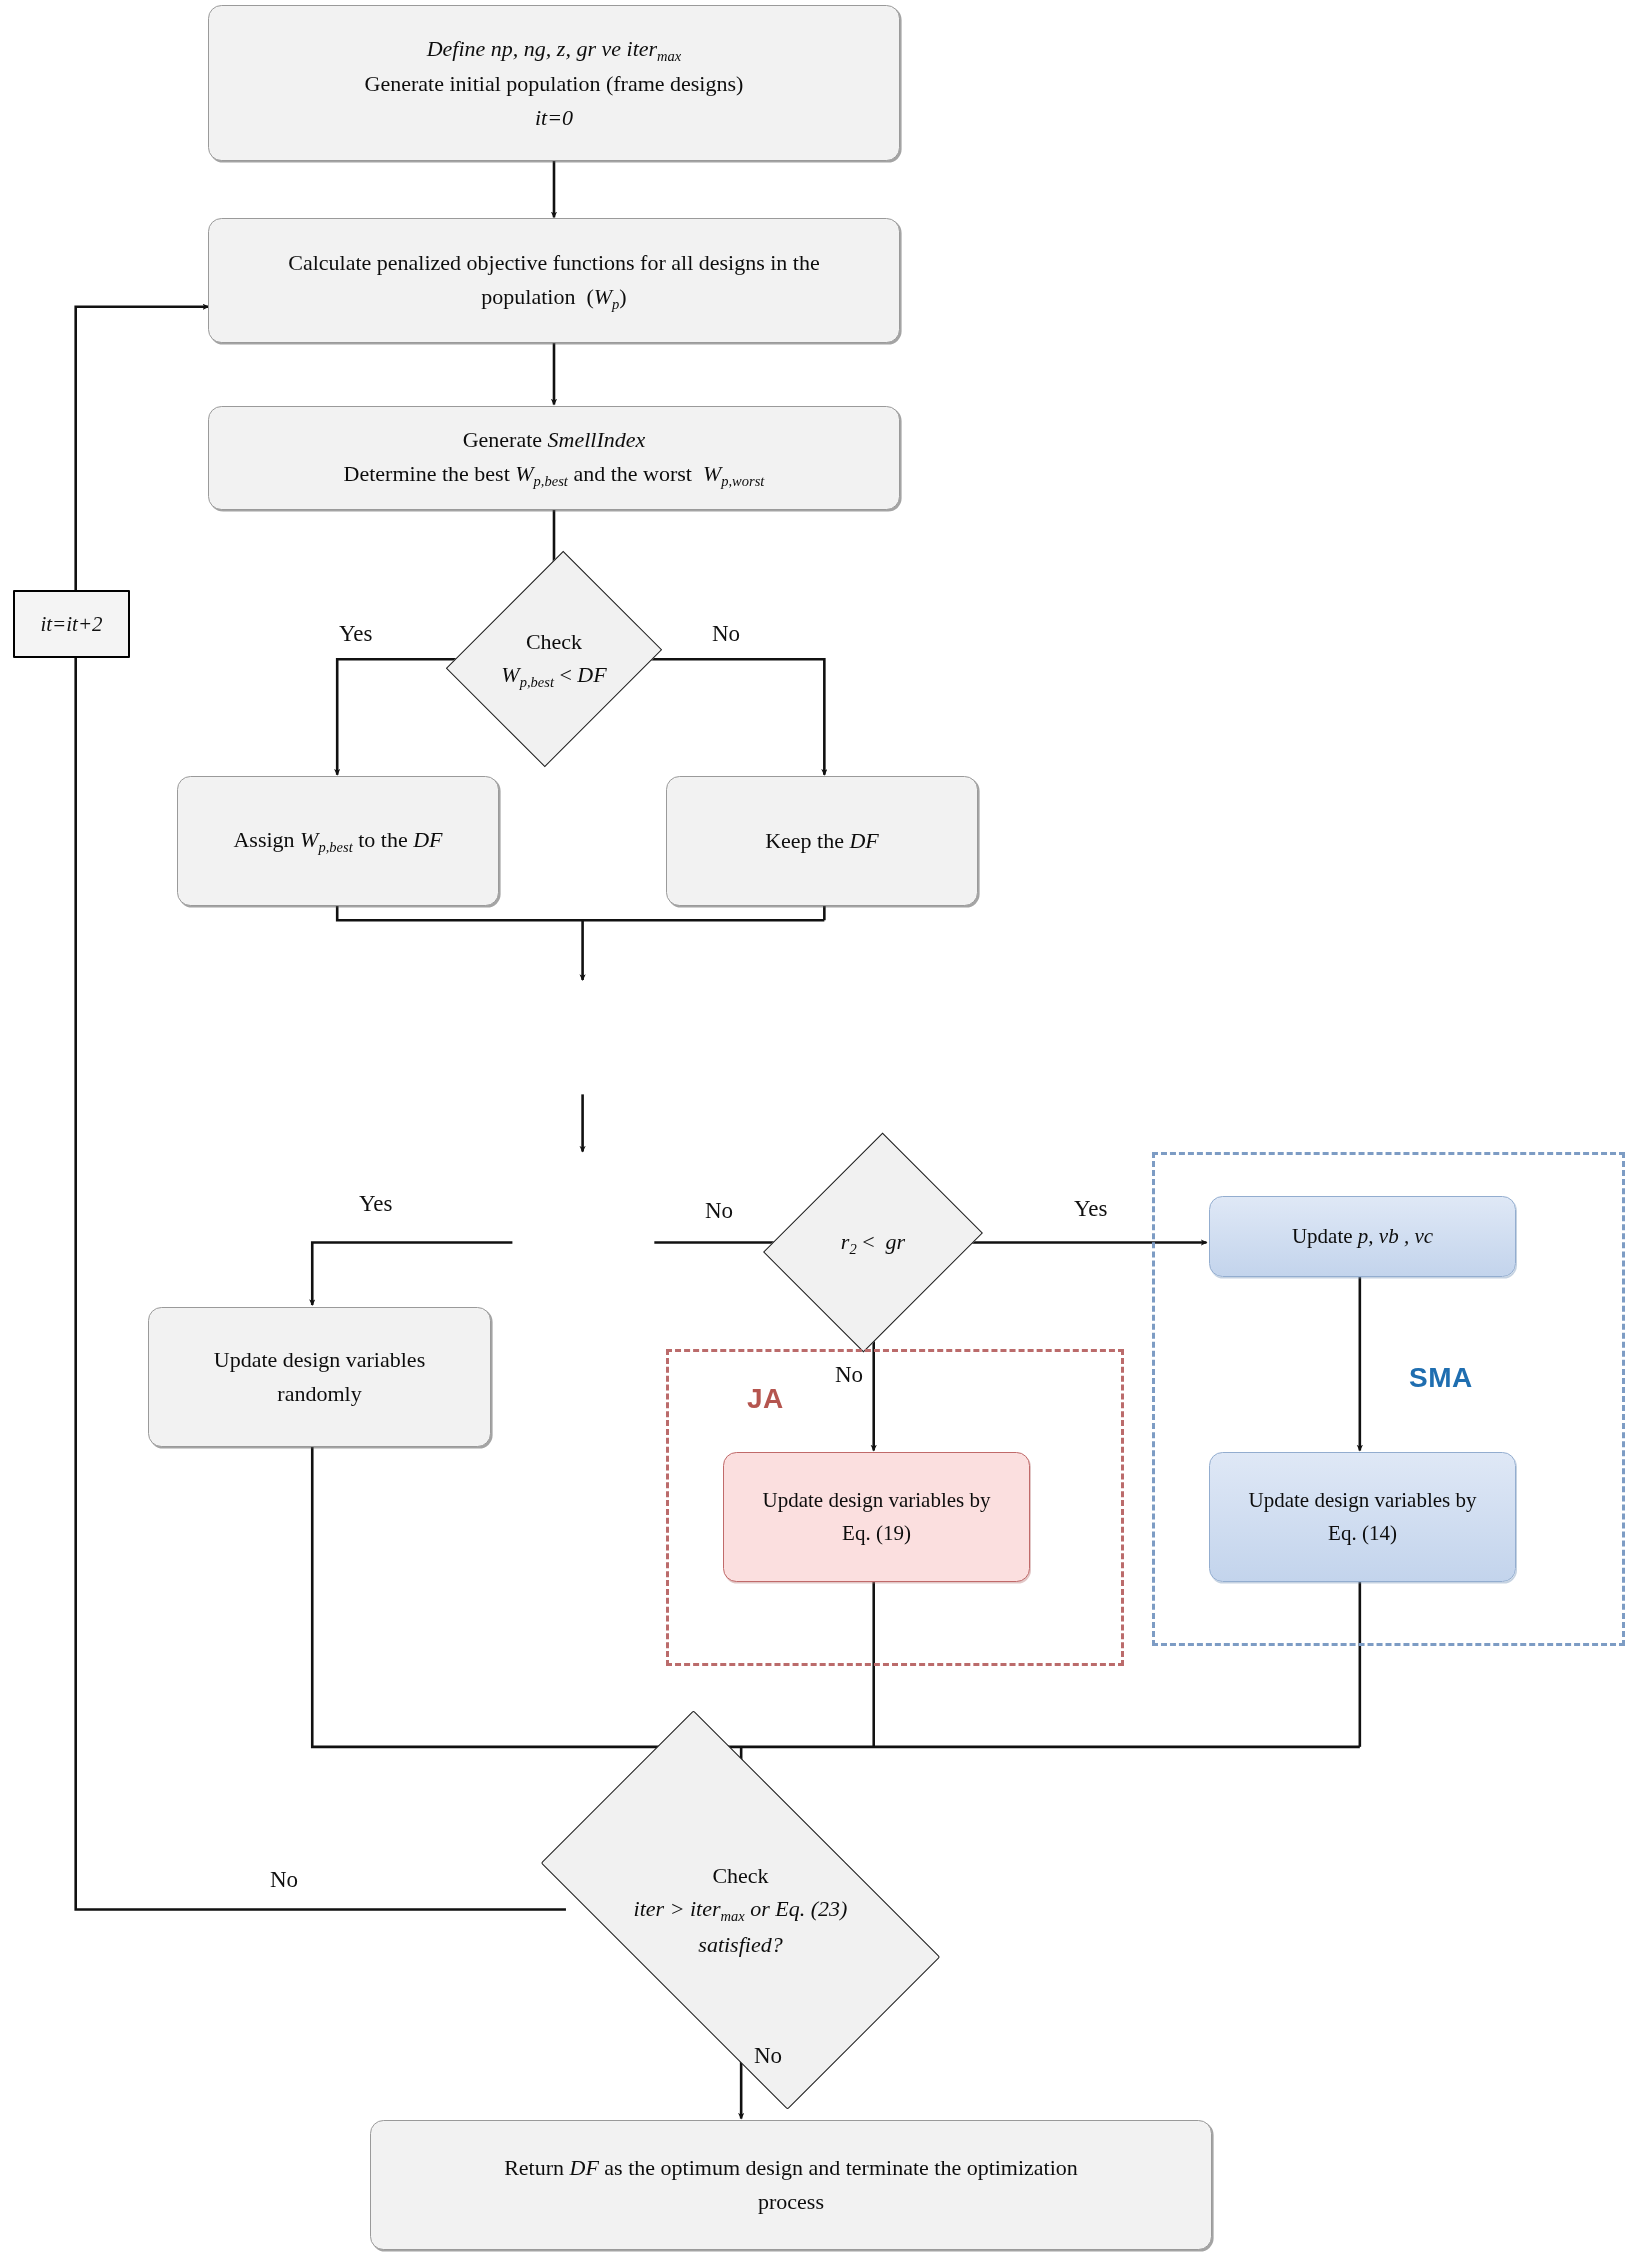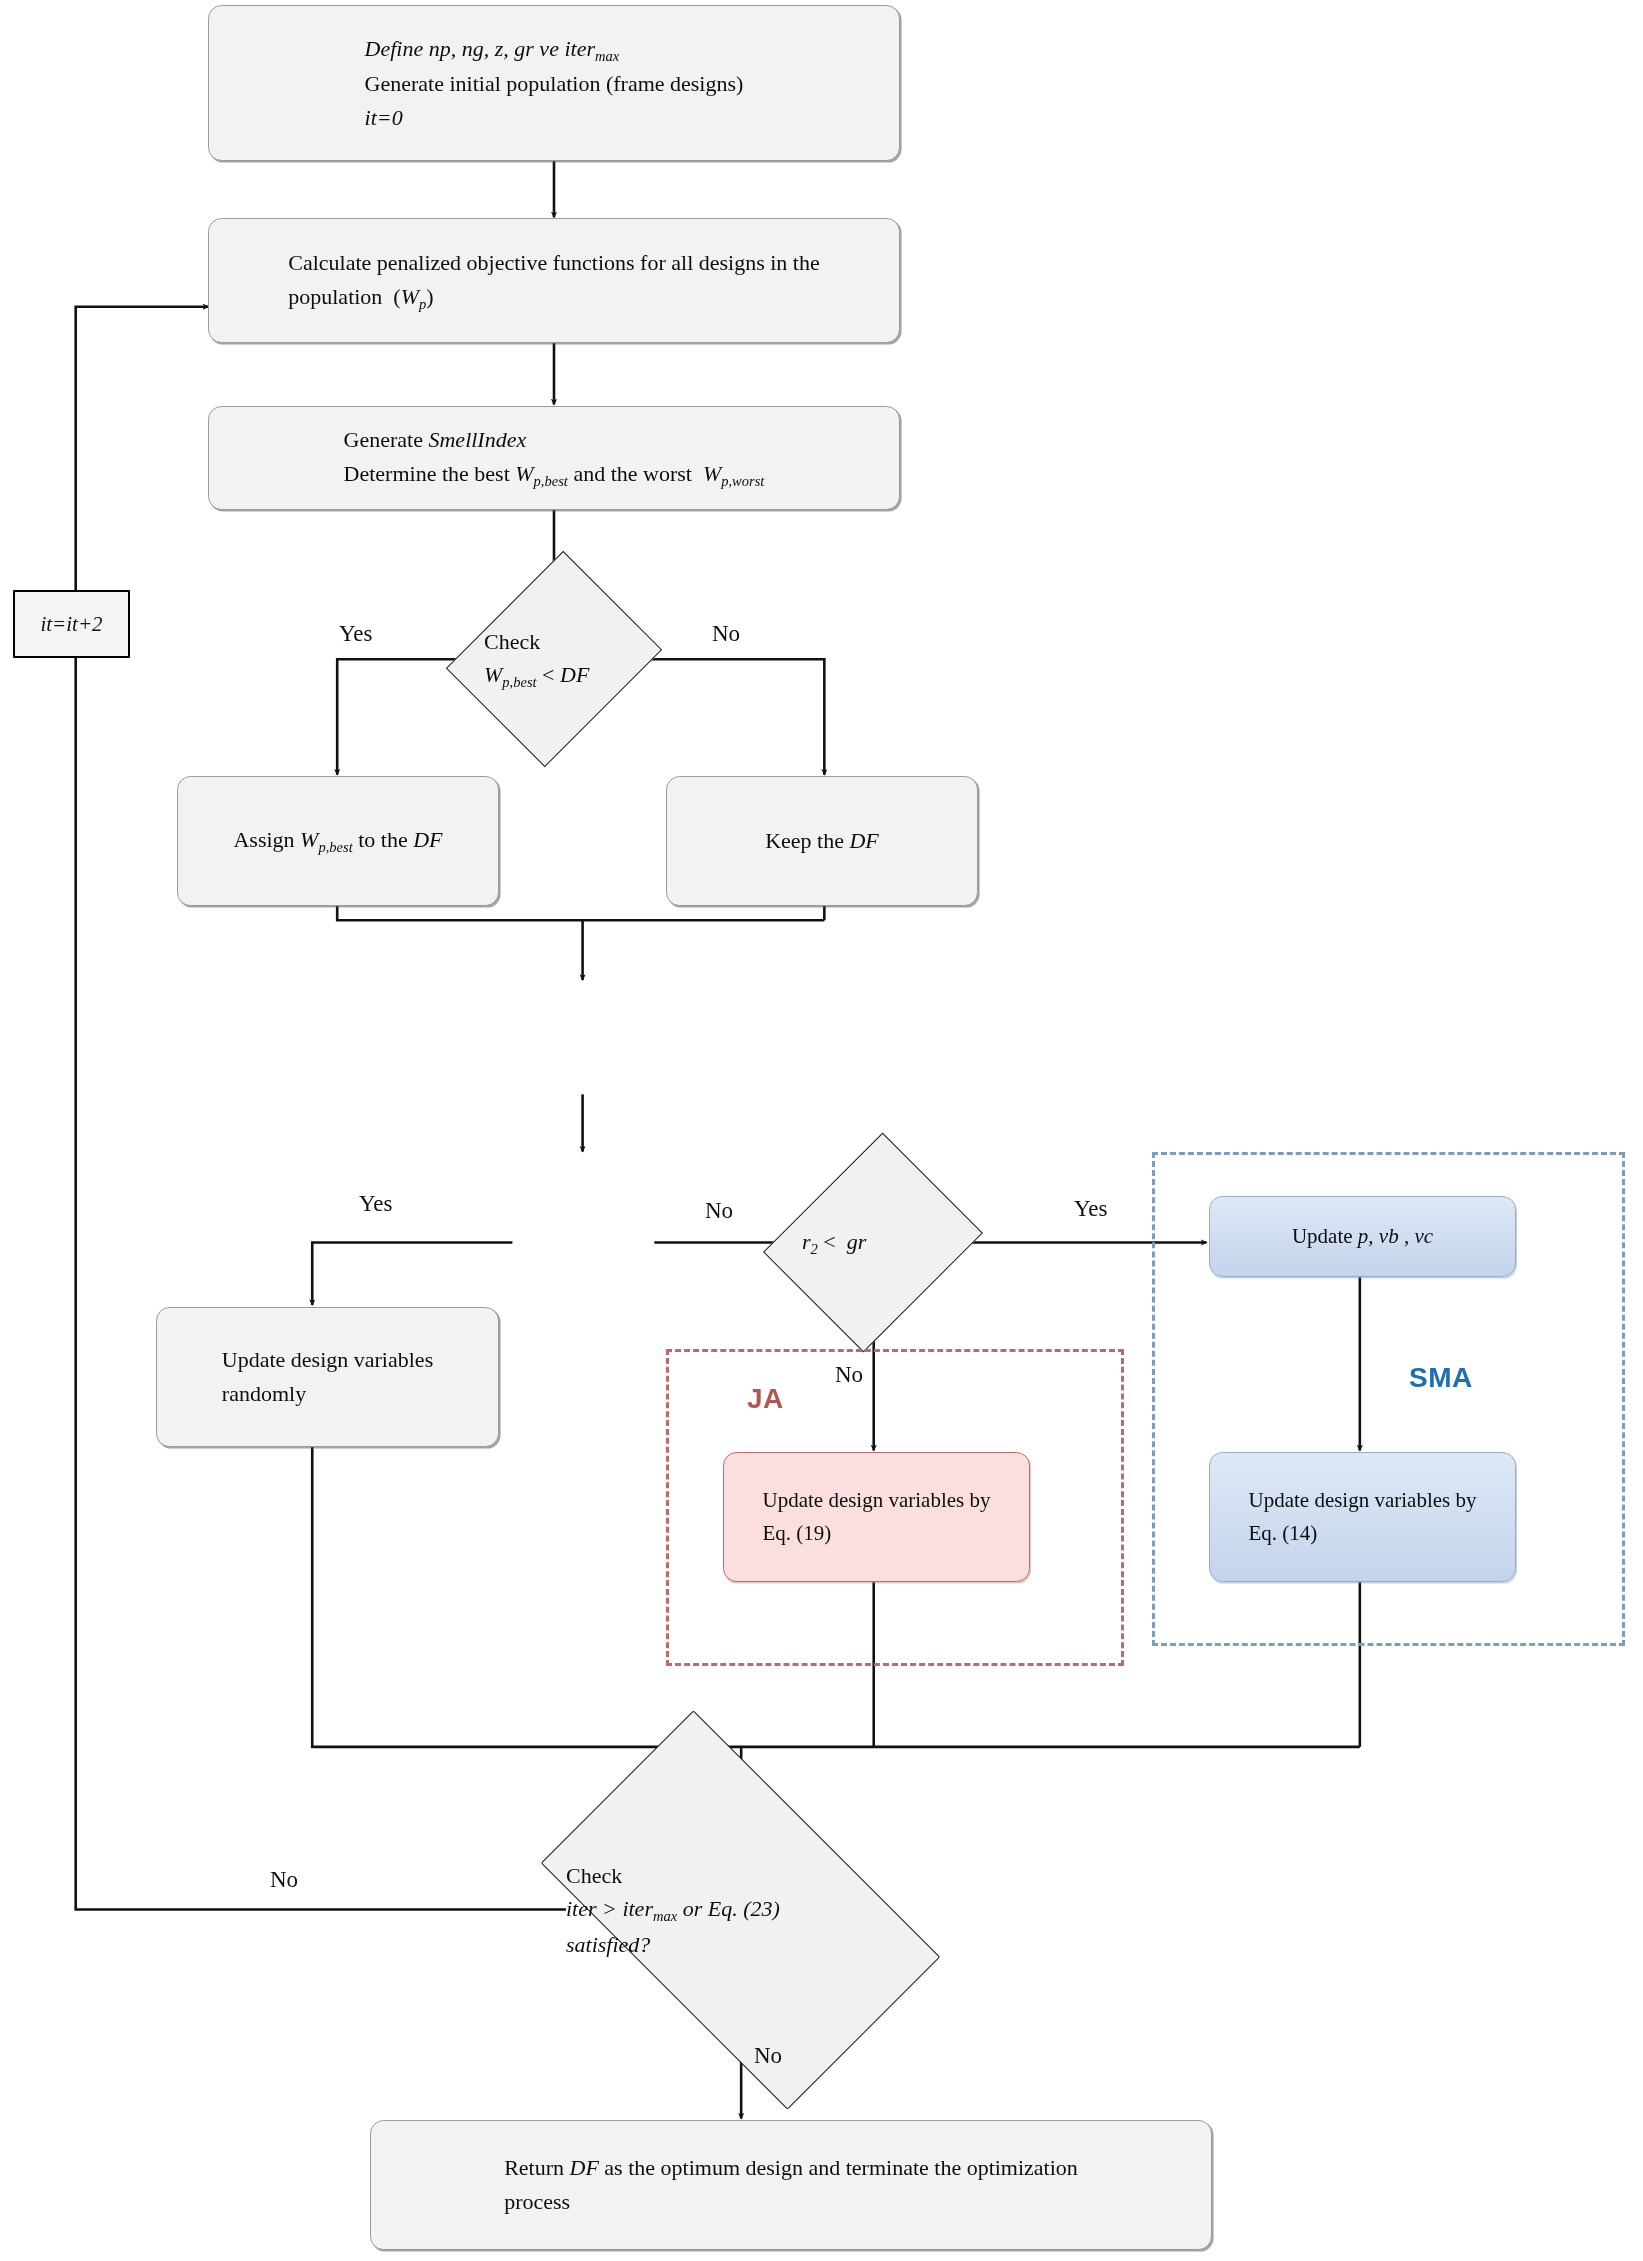--- a/index.html
+++ b/index.html
@@ -1,21 +1,21 @@
 <!DOCTYPE html>
 <html style="font-size:8.3px"><head>
 <meta charset="utf-8">
 <style>
   html,body{margin:0;padding:0;background:#ffffff;}
   #stage{position:relative;width:1644px;height:2261px;background:#ffffff;
          font-family:"Liberation Serif",serif;overflow:hidden;}
   svg#wires{position:absolute;left:0;top:0;width:1644px;height:2261px;}
 
   .node{position:absolute;box-sizing:border-box;display:flex;align-items:center;
-        justify-content:center;text-align:left;}
+        justify-content:center;text-align:center;}
   .proc{background:#f2f2f2;border:1px solid #9a9a9a;border-radius:13.5px;
         box-shadow:1.6px 1.6px 0 0 rgba(90,90,90,0.55);}
   .proc .txt{font-size:22px;color:#0d0d0d;line-height:1.55;padding:0 13.5px;}
 
   .diamond{background:transparent;}
   .diamond .dshape{position:absolute;left:0;top:0;width:100%;height:100%;
         background:#f1f1f1;border:1px solid #1d1d1d;
         transform:rotate(45deg);box-sizing:border-box;}
   .diamond .txt{position:relative;z-index:3;font-size:22px;color:#0d0d0d;
         line-height:1.5;width:122%;}
@@ -144,21 +144,21 @@
 
 
 
   <div class="node diamond" style="left:802px;top:1158px;width:142px;height:169px;">
     <div class="dshape"></div>
     <div class="txt">
       <i class="v">r<span class="sub">2</span></i> &lt; &nbsp;<i class="v">gr</i>
     </div>
   </div>
 
-  <div class="node proc" style="left:156px;top:1307px;width:343px;height:140px;">
+  <div class="node proc" style="left:148px;top:1307px;width:343px;height:140px;">
     <div class="txt">
       <div>Update design variables</div>
       <div>randomly</div>
     </div>
   </div>
 
   <div class="group g-sma" style="left:1152px;top:1152px;width:473px;height:494px;"></div>
   <div class="group g-ja" style="left:666px;top:1349px;width:458px;height:317px;"></div>
 
   <span class="glabel sma" style="left:1409px;top:1362px;">SMA</span>

